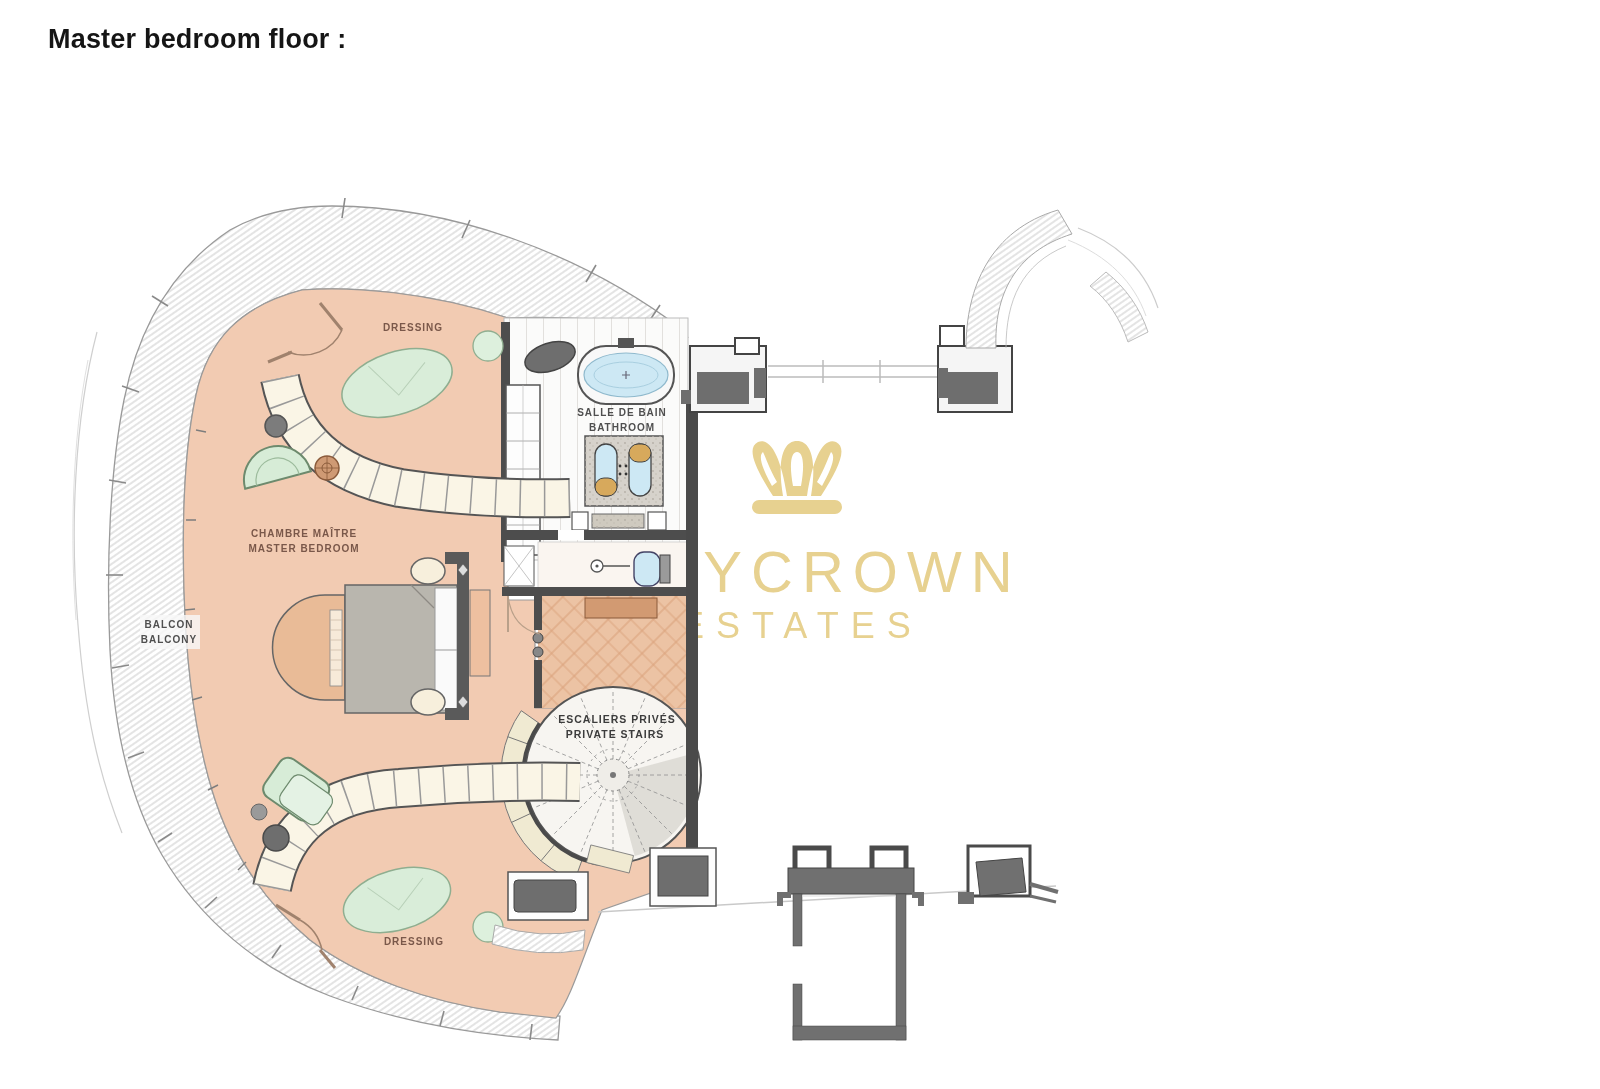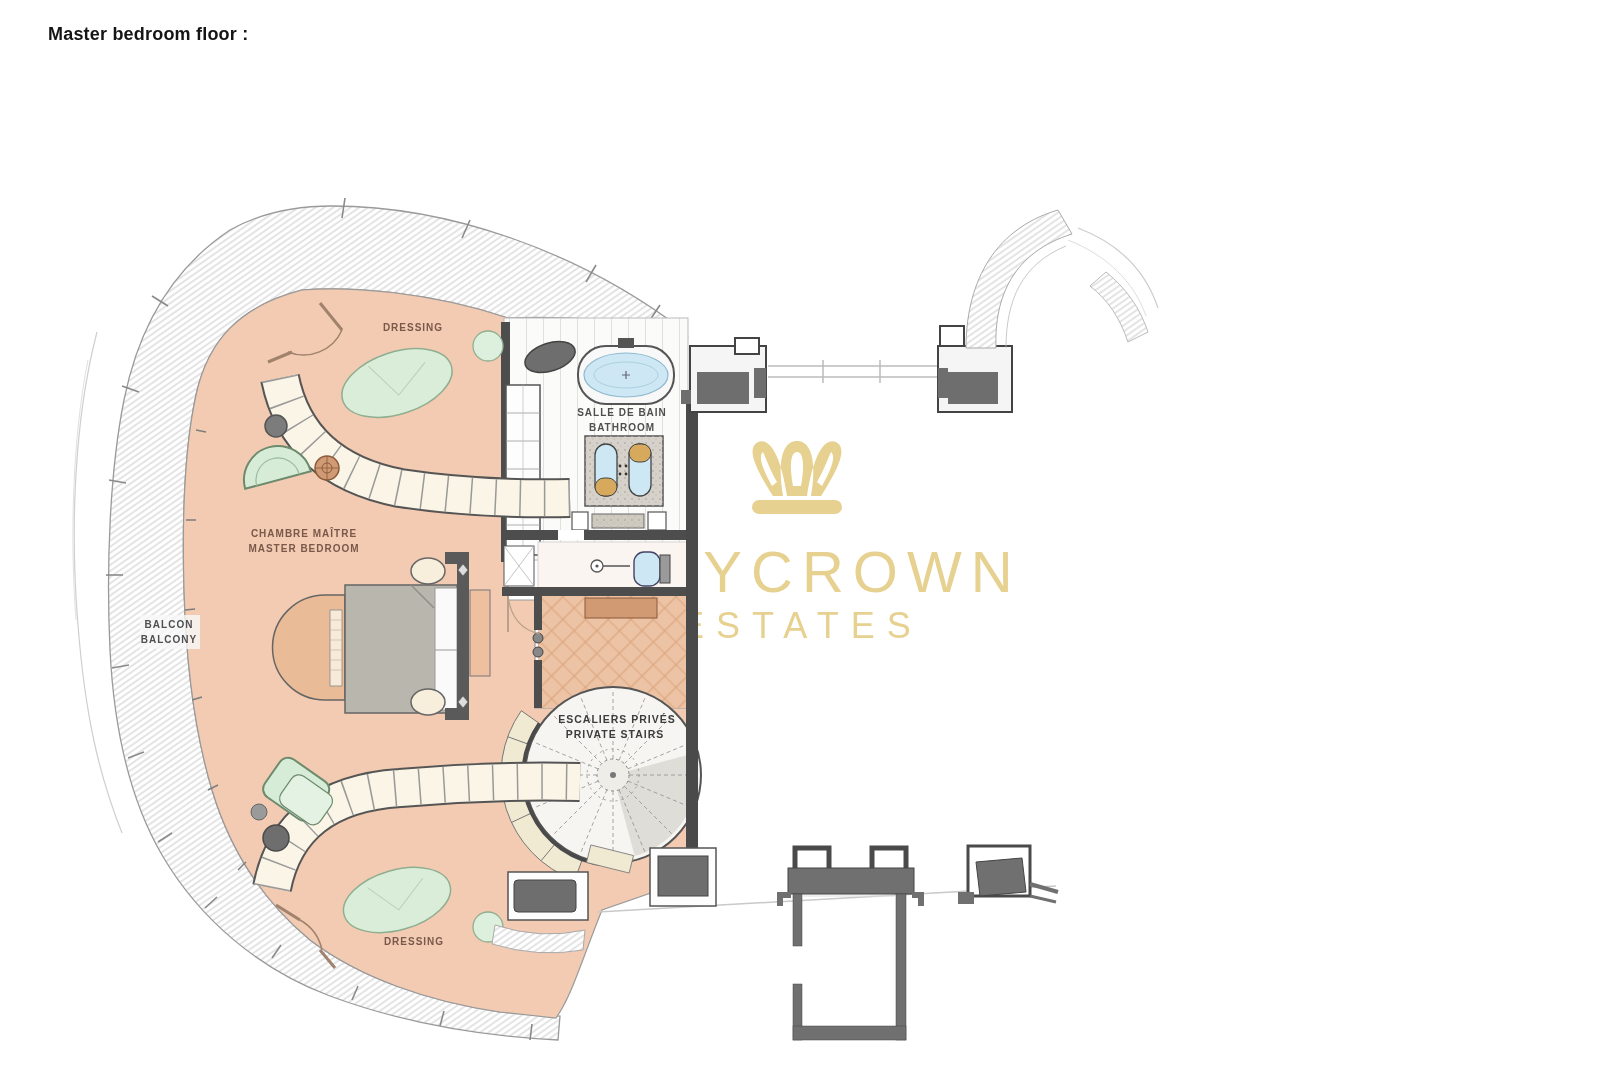--- a/index.html
+++ b/index.html
@@ -1,17 +1,17 @@
 <!DOCTYPE html>
 <html><head>
 <meta charset="utf-8">
 <style>
   html,body{margin:0;padding:0;background:#ffffff;width:1600px;height:1089px;overflow:hidden;
     font-family:"Liberation Sans",sans-serif;}
-  .page-title{position:absolute;left:48px;top:24px;font-size:18px;font-weight:700;color:#151515;
+  .page-title{position:absolute;left:48px;top:24px;font-size:27px;font-weight:700;color:#151515;
     letter-spacing:.2px;}
   svg{position:absolute;left:0;top:0;}
   .lbl{font-family:"Liberation Sans",sans-serif;font-weight:bold;font-size:10px;
     letter-spacing:1px;fill:#7a584a;text-anchor:middle;}
   .lbl-gray{fill:#4f4f4f;}
   .lbl-dark{fill:#3c3c3c;font-size:10.5px;}
   .wm-top{font-family:"Liberation Sans",sans-serif;font-weight:400;font-size:58px;
     letter-spacing:9px;fill:#e7d190;}
   .wm-bot{font-family:"Liberation Sans",sans-serif;font-weight:400;font-size:36px;
     letter-spacing:12px;fill:#e7d190;}

